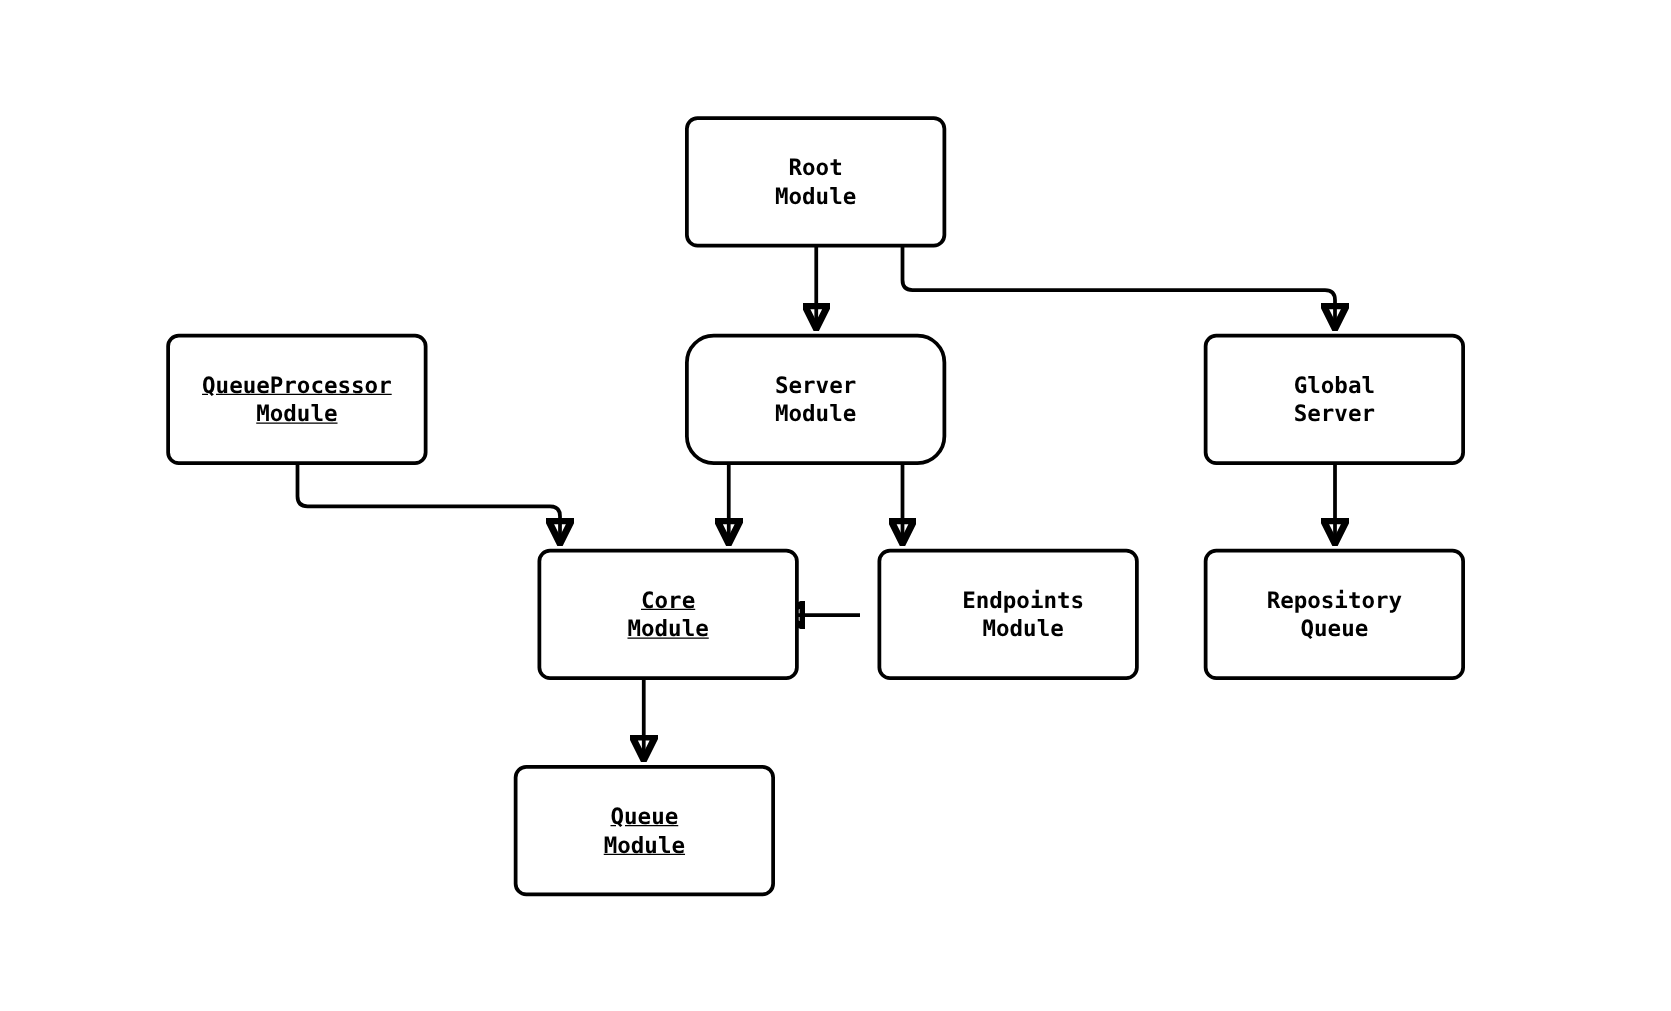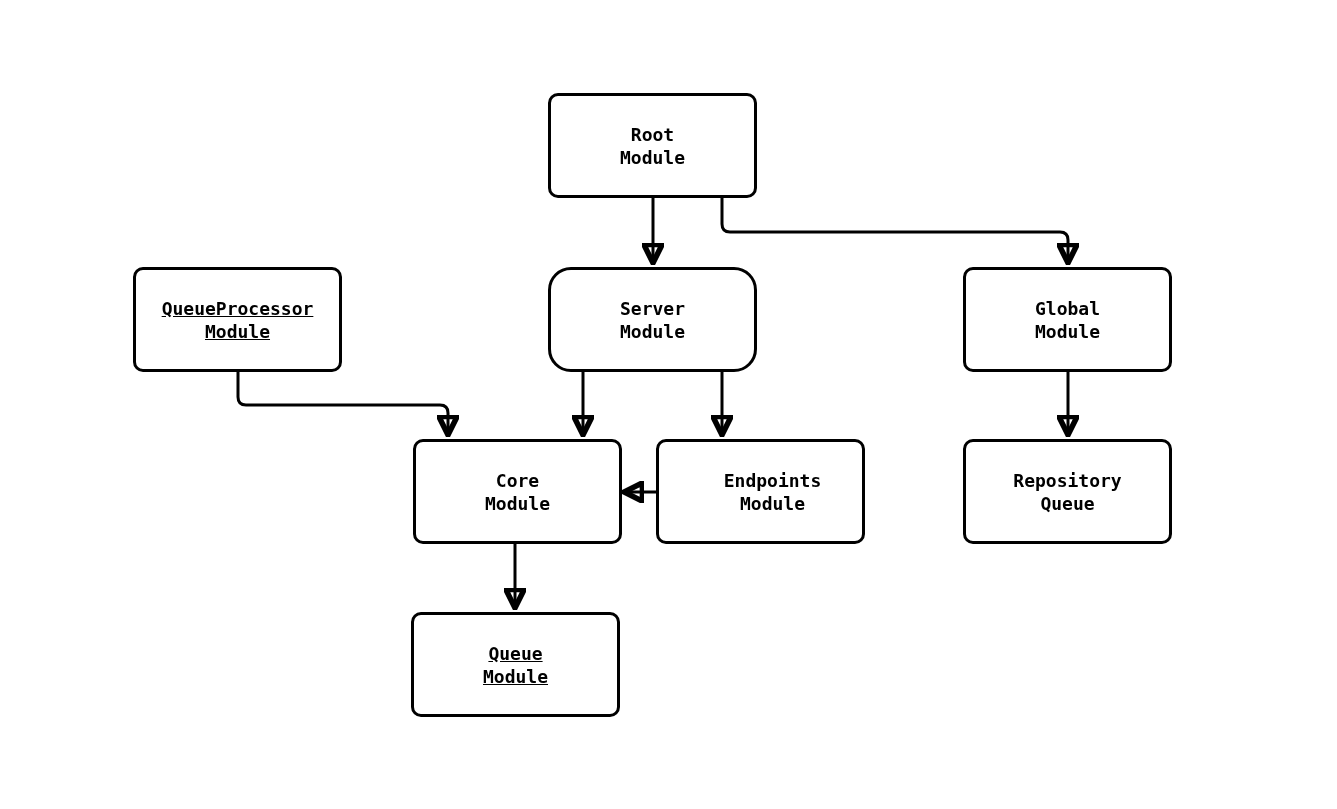--- a/index.html
+++ b/index.html
@@ -37,22 +37,22 @@
     font-weight: bold;
     font-size: 18px;
     line-height: 23px;
     color: #000000;
     white-space: pre-line;
   }
   .node-root           { left: 548px; top:  93px; }
   .node-queueprocessor { left: 133px; top: 267px; text-decoration: underline; }
   .node-server         { left: 548px; top: 267px; border-radius: 23px; }
   .node-global         { left: 963px; top: 267px; }
-  .node-core           { left: 413px; top: 439px; }
-  .node-endpoints      { left: 656px; top: 439px; padding-left: 24px; }
+  .node-core           { left: 430px; top: 439px; text-decoration: underline; }
+  .node-endpoints      { left: 702px; top: 439px; padding-left: 24px; }
   .node-repository     { left: 963px; top: 439px; }
   .node-queue          { left: 411px; top: 612px; text-decoration: underline; }
 </style>
 </head>
 <body>
 
 <div class="canvas">
 
   <svg class="edges-layer" width="1337" height="809" viewBox="0 0 1337 809" xmlns="http://www.w3.org/2000/svg">
     <defs>
@@ -88,21 +88,21 @@
 Module</span>
   </div>
 
   <div class="node node-server">
     <span>Server
 Module</span>
   </div>
 
   <div class="node node-global">
     <span>Global
-Module</span>
+Server</span>
   </div>
 
   <div class="node node-core">
     <span>Core
 Module</span>
   </div>
 
   <div class="node node-endpoints">
     <span>Endpoints
 Module</span>

